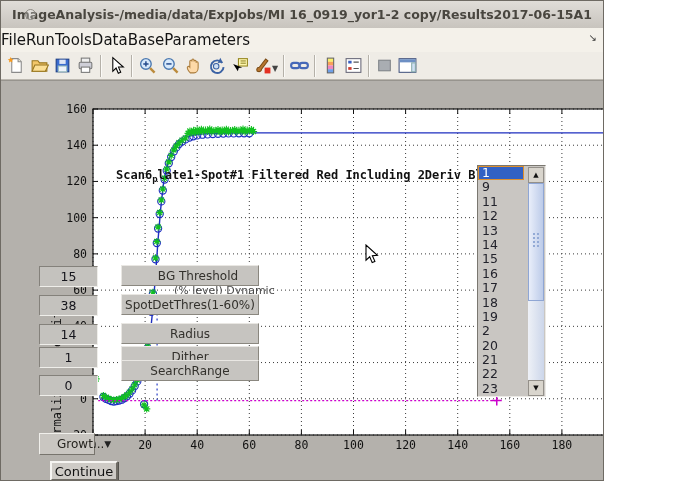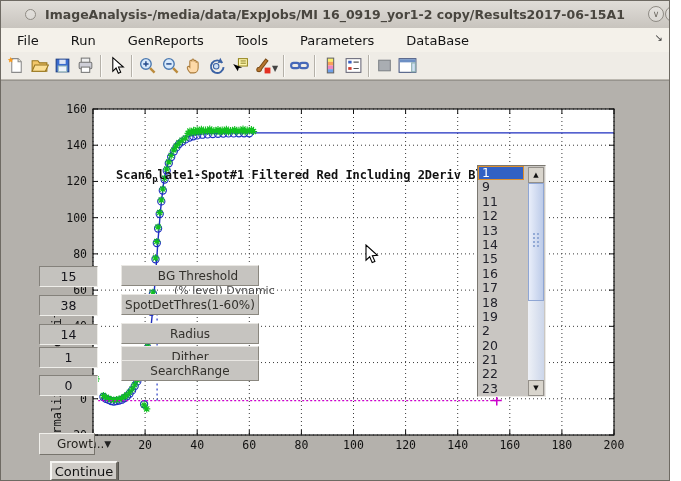--- a/index.html
+++ b/index.html
@@ -1,26 +1,26 @@
 <!DOCTYPE html>
 <html><head>
 <meta charset="utf-8">
 <style>
   html,body{margin:0;padding:0;background:#fff;font-family:"DejaVu Sans",sans-serif;}
-  #window{position:relative;width:670px;height:481px;background:#84cc16;border:1px solid #6e6a63;box-sizing:border-box;overflow:hidden;}
+  #window{position:relative;width:604px;height:481px;background:#84cc16;border:1px solid #6e6a63;box-sizing:border-box;overflow:hidden;}
   
   #titlebar{position:absolute;left:0;top:0;width:100%;height:27px;background:linear-gradient(#e0ddd8,#c8c4be);border-bottom:1px solid #a29e97;display:flex;align-items:center;justify-content:center;}
   #title-text{font-size:12.5px;font-weight:bold;color:#49463f;white-space:nowrap;}
   .tb-circle{position:absolute;border-radius:50%;border:1.5px solid #8f8b84;color:#6b675f;display:flex;align-items:center;justify-content:center;background:rgba(255,255,255,0.25);}
   #win-menu-circle{left:24px;top:8px;width:9px;height:9px;}
   #win-shade-btn{left:647px;top:5px;width:14px;height:14px;font-size:9px;}
   #win-close-btn{left:664px;top:5px;width:14px;height:14px;font-size:11px;}
   
   #menubar{position:absolute;left:0;top:27px;width:100%;height:24px;background:#f4f1ea;border-bottom:1px solid #dbd7cf;display:flex;align-items:center;}
-  .menu-item{padding:3px 16px;font-size:13px;color:#141414;cursor:default;}
+  .menu-item{padding:3px 0;font-size:15px;color:#141414;cursor:default;}
   #menu-overflow{position:absolute;right:6px;top:4px;font-size:10px;color:#333;}
   
   #toolbar{position:absolute;left:0;top:51px;width:100%;height:28px;background:#efece6;border-bottom:1px solid #bcb8b0;display:flex;align-items:center;padding-left:4px;box-sizing:border-box;}
   .tb-icon{width:23px;height:24px;display:flex;align-items:center;justify-content:center;}
   .tb-sep{width:1px;height:22px;background:#b5b1a9;border-right:1px solid #fbfaf7;margin:0 3px;}
   .tb-dd{font-size:8px;color:#444;margin:6px 2px 0 -2px;}
   
   #figure{position:absolute;left:0;top:79px;width:681px;height:402px;background:#b4b1ac;border-top:1px solid #97948e;}
   #plot-svg{position:absolute;left:0;top:0;z-index:1;}
   #plot-title{position:absolute;left:115px;top:87px;z-index:1;font-family:"DejaVu Sans Mono",monospace;font-size:12px;font-weight:bold;color:#111;white-space:nowrap;}
@@ -53,24 +53,23 @@
   <div id="titlebar">
     <div class="tb-circle" id="win-menu-circle"></div>
     <div id="title-text">ImageAnalysis-/media/data/ExpJobs/MI 16_0919_yor1-2 copy/Results2017-06-15A1</div>
     <div class="tb-circle" id="win-shade-btn">∨</div>
     <div class="tb-circle" id="win-close-btn">×</div>
   </div>
 
   <div id="menubar">
     <span class="menu-item">File</span>
       <span class="menu-item">Run</span>
-      <span class="menu-item">GenReports</span>
       <span class="menu-item">Tools</span>
+      <span class="menu-item">DataBase</span>
       <span class="menu-item">Parameters</span>
-      <span class="menu-item">DataBase</span>
       <span id="menu-overflow">↘</span>
   </div>
 
   <div id="toolbar">
       <div class="tb-icon">
         <svg width="19" height="19" viewBox="0 0 18 18">
           <path d="M4.5 2.5h6l3 3v10h-9z" fill="#fff" stroke="#8a8a8a"></path>
           <path d="M10.5 2.5v3h3" fill="#f4f0d8" stroke="#8a8a8a"></path>
           <path d="M3.5 1 l1 1.8 1.8.4-1.5 1.1.3 1.9-1.6-1-1.6 1 .3-1.9L.7 3.2l1.8-.4z" fill="#f59a1f"></path>
         </svg>

